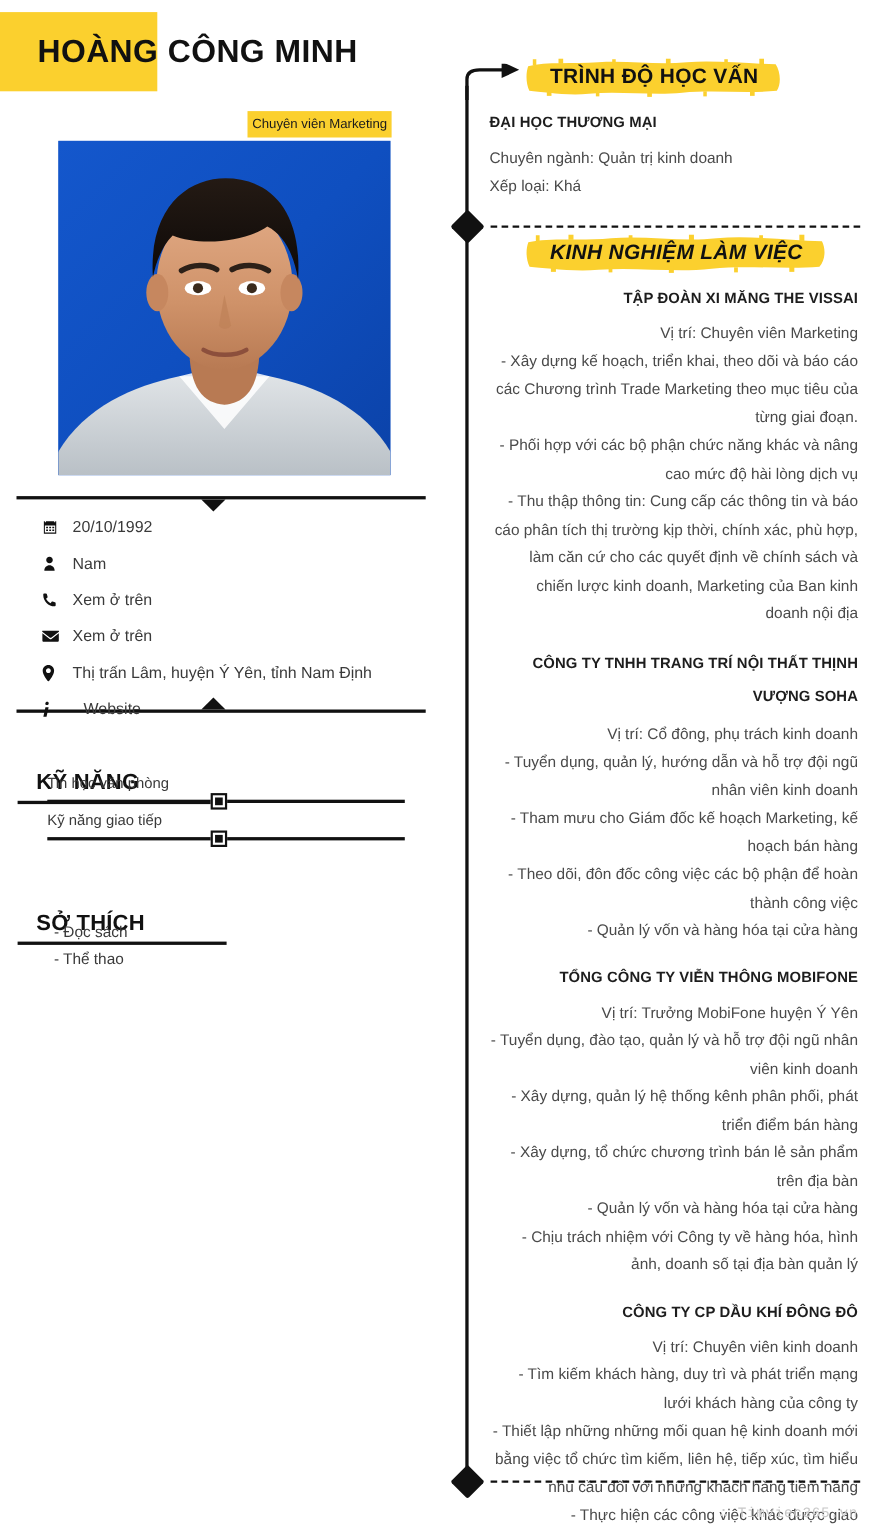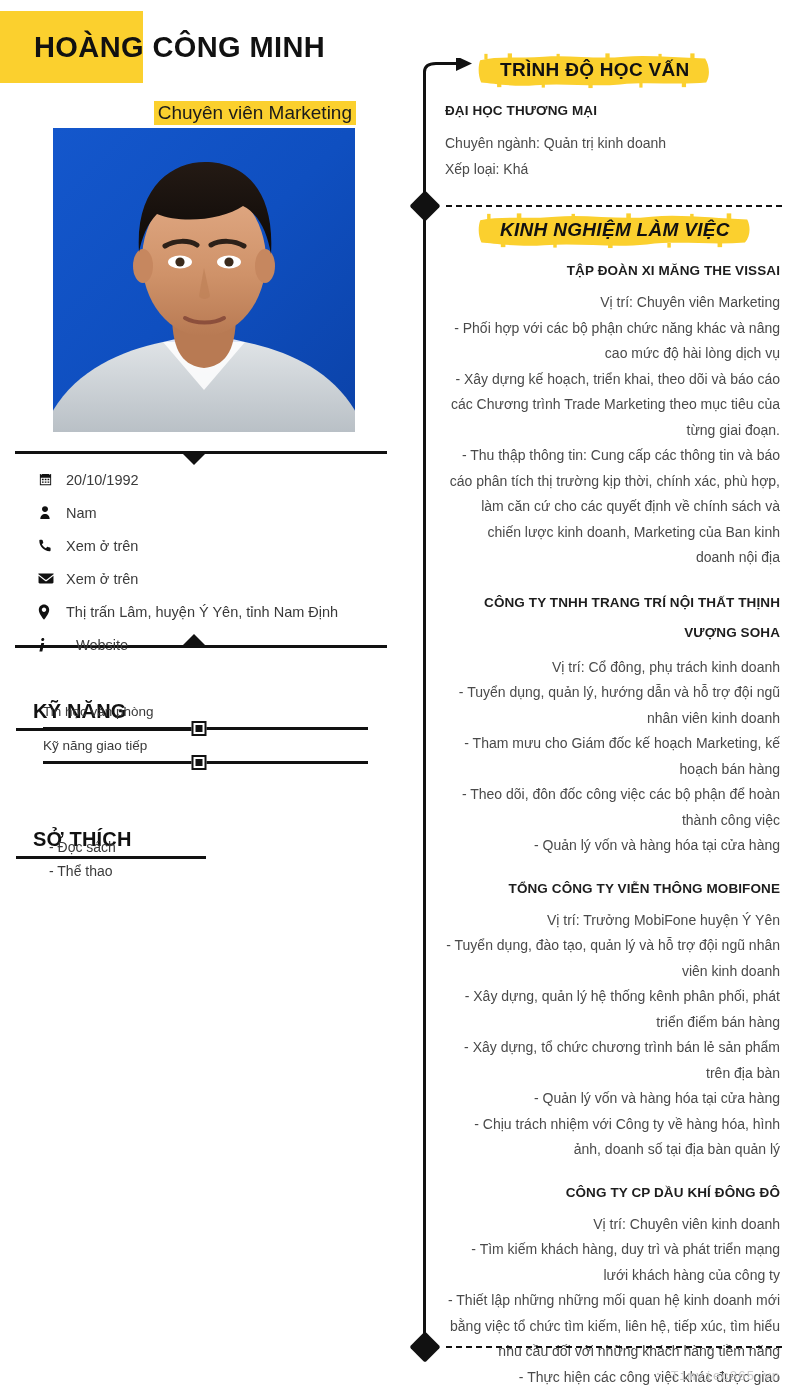--- a/index.html
+++ b/index.html
@@ -44,21 +44,21 @@
     color: #111;
     white-space: nowrap;
     line-height: 34px;
   }
 
   .job-title {
     position: absolute;
     right: 44px; top: 90px;
     background: #FBD02E;
     color: #1b1b1b;
-    font-size: 19px;
+    font-size: 12px;
     line-height: 21px;
     padding: 1px 4px 2px 4px;
     white-space: nowrap;
   }
 
   .photo {
     position: absolute;
     left: 53px; top: 117px;
     width: 302px; height: 304px;
     overflow: hidden;
@@ -510,22 +510,22 @@
       </span>
       <span class="brush-text">KINH NGHIỆM LÀM VIỆC</span>
     </div>
 
     <div class="block exp-block">
 
       <div>
         <div class="org">TẬP ĐOÀN XI MĂNG THE VISSAI</div>
         <div style="height:7px"></div>
         <div class="line">Vị trí: Chuyên viên Marketing</div>
+        <div class="line">- Xây dựng kế hoạch, triển khai, theo dõi và báo cáo các Chương trình Trade Marketing theo mục tiêu của từng giai đoạn.</div>
         <div class="line">- Phối hợp với các bộ phận chức năng khác và nâng cao mức độ hài lòng dịch vụ</div>
-        <div class="line">- Xây dựng kế hoạch, triển khai, theo dõi và báo cáo các Chương trình Trade Marketing theo mục tiêu của từng giai đoạn.</div>
         <div class="line">- Thu thập thông tin: Cung cấp các thông tin và báo cáo phân tích thị trường kịp thời, chính xác, phù hợp, làm căn cứ cho các quyết định về chính sách và chiến lược kinh doanh, Marketing của Ban kinh doanh nội địa</div>
       </div>
 
       <div class="gap"></div>
 
       <div>
         <div class="org" style="line-height:30px">CÔNG TY TNHH TRANG TRÍ NỘI THẤT THỊNH VƯỢNG SOHA</div>
         <div style="height:7px"></div>
         <div class="line">Vị trí: Cổ đông, phụ trách kinh doanh</div>
         <div class="line">- Tuyển dụng, quản lý, hướng dẫn và hỗ trợ đội ngũ nhân viên kinh doanh</div>

